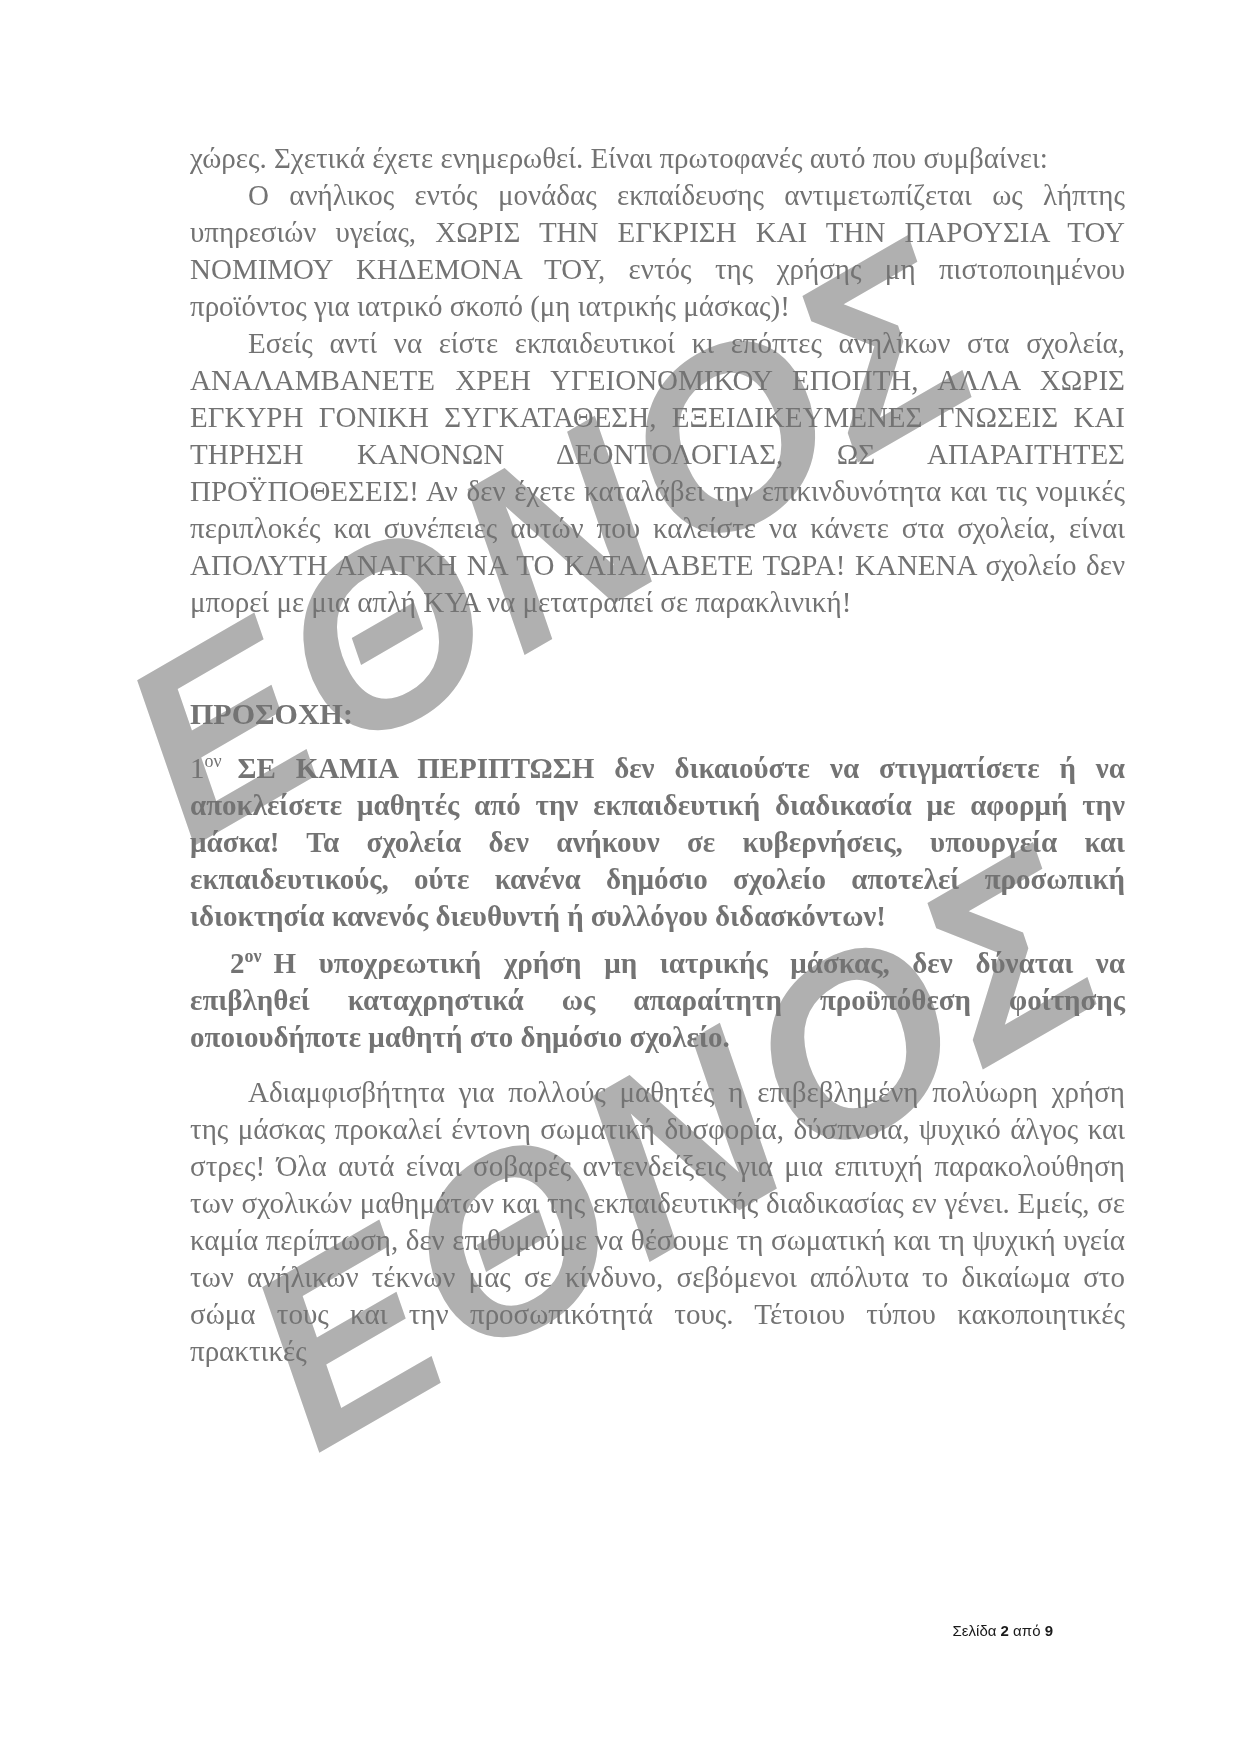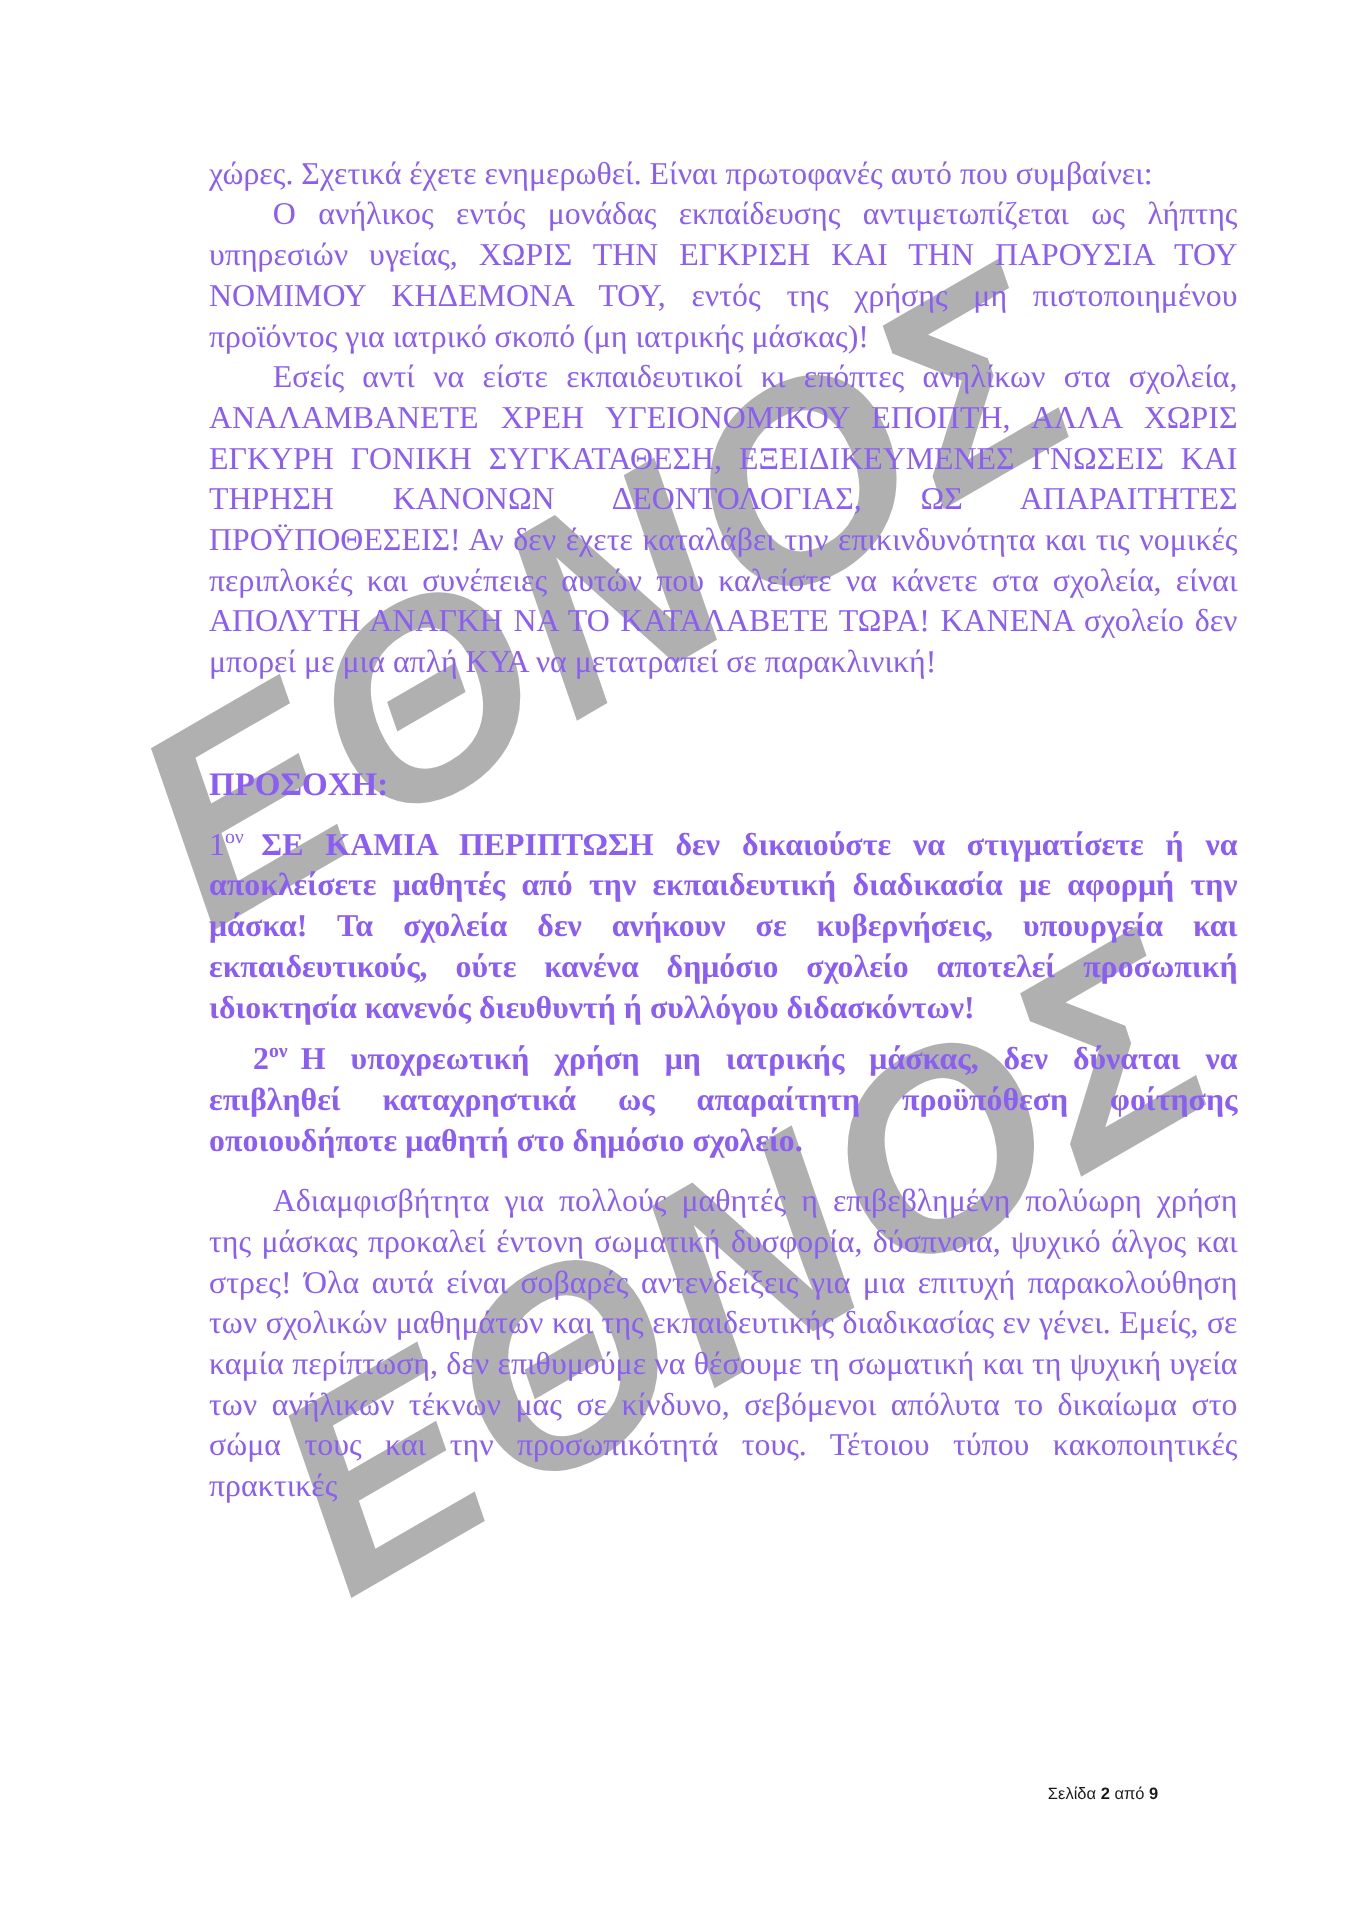--- a/index.html
+++ b/index.html
@@ -19,21 +19,21 @@
     transform:rotate(-30deg);
     user-select:none;
   }
   .wm-top{left:85px;top:415px;}
   .wm-bottom{left:210px;top:1022px;}
   .content{
     position:absolute;z-index:2;
     left:190px;top:140px;width:935px;
     font-family:"Liberation Serif",serif;
     font-size:29px;line-height:37px;
-    color:#8b5cf6;
+    color:#737373;
     text-align:justify;
   }
   .content p{margin:0;}
   .section-upper{margin-left:68px;}
   .indent{text-indent:58px;}
   .heading{
     margin-top:74px !important;
     margin-left:125px;
     font-weight:bold;font-size:30px;
     text-align:left;

